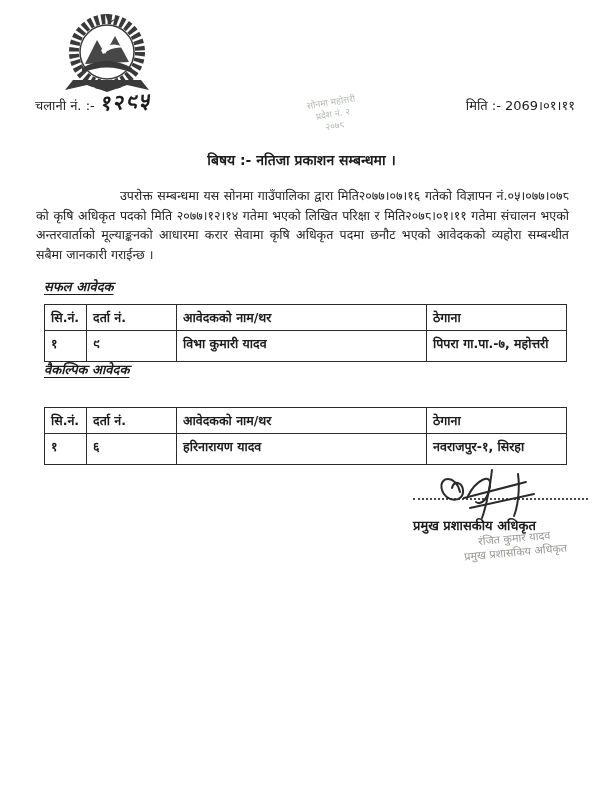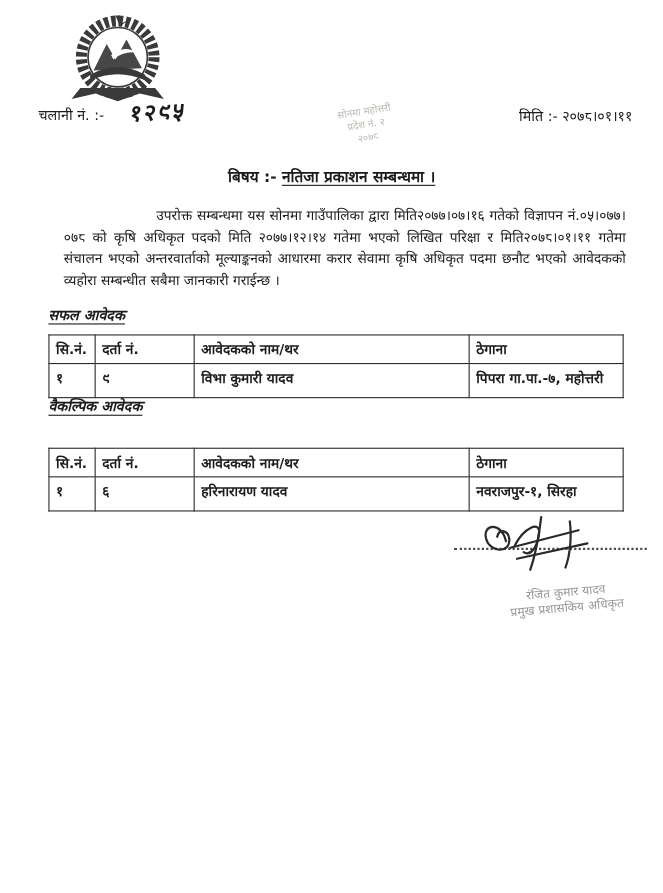--- a/index.html
+++ b/index.html
@@ -21,34 +21,34 @@
   .addr1 { font-size:13px; font-weight:bold; margin-top:3px; }
   .addr2 { font-size:12px; font-weight:bold; margin-top:1px; }
   .faint-stamp {
     position:absolute; left:288px; top:96px; width:90px;
     transform:rotate(-9deg);
     color:rgba(118,130,112,0.55);
     font-size:9px; line-height:12px; text-align:center;
     pointer-events:none;
   }
   .ref-block { position:absolute; left:35px; top:96px; font-size:13px; line-height:19px; }
-  .dispatch-row { display:flex; align-items:flex-start; gap:23px;text-align:right; }
+  .dispatch-row { display:flex; align-items:flex-start; gap:6px;text-align:right; }
   .dispatch-value {
     font-size:21px; font-weight:bold; transform:rotate(-3deg) skewX(-8deg);
     letter-spacing:2px; margin-top:-3px;
   }
   .date-block { position:absolute; right:28px; top:96px; font-size:13px; }
   
   .subject { position:absolute; left:0; right:0; top:150px; text-align:center; font-size:14px; font-weight:bold; }
-  .subject .underlined { text-decoration:underline; text-underline-offset:3px; }
+  .subject .underlined { text-underline-offset:3px; }
   
   .body-par {
     position:absolute; left:36px; right:34px; top:186px;
     font-size:12.5px; line-height:19.5px;
-    text-align:justify; text-indent:84px;margin-left:22px;
+    text-align:justify; text-indent:84px;
   }
   
   .section-title { position:absolute; left:44px; font-size:13px; font-weight:bold;
     text-decoration:underline; text-underline-offset:3px;font-style:italic; }
   .title-1 { top:277px; }
   .title-2 { top:360px; }
   .doc-table {
     position:absolute; left:44px; width:522px;
     border-collapse:collapse; table-layout:fixed;
     font-size:12.5px;
@@ -100,21 +100,21 @@
     <div>२०७८</div>
   </div>
 
   <div class="ref-block">
     <div class="dispatch-row">
       <span>चलानी नं. :-</span>
       <span class="dispatch-value">१२९५</span>
     </div>
   </div>
 
-  <div class="date-block">मिति :- २०७८।०१।११</div>
+  <div class="date-block">मिति :- 2069।०१।११</div>
 
   <div class="subject">
     <span>बिषय :- </span><span class="underlined">नतिजा प्रकाशन सम्बन्धमा ।</span>
   </div>
 
   <div class="body-par">उपरोक्त सम्बन्धमा यस सोनमा गाउँपालिका द्वारा मिति२०७७।०७।१६ गतेको विज्ञापन नं.०५।०७७।०७८ को कृषि अधिकृत पदको मिति २०७७।१२।१४ गतेमा भएको लिखित परिक्षा र मिति२०७८।०१।११ गतेमा संचालन भएको अन्तरवार्ताको मूल्याङ्कनको आधारमा करार सेवामा कृषि अधिकृत पदमा छनौट भएको आवेदकको व्यहोरा सम्बन्धीत सबैमा जानकारी गराईन्छ ।</div>
 
   <div class="section-title title-1">सफल आवेदक</div>
   <table class="doc-table table-1">
     <colgroup>
@@ -168,19 +168,20 @@
     <svg class="sig-svg" width="130" height="60" viewBox="0 0 130 60" aria-hidden="true">
       <g fill="none" stroke="#2a2a2a" stroke-width="2" stroke-linecap="round">
         <path d="M30 30 C26 12 8 14 12 28 C15 40 34 42 33 28 C32 20 24 18 22 26"></path>
         <path d="M38 34 C46 18 62 10 60 24 C58 36 52 44 46 40"></path>
         <path d="M62 8 C60 24 57 42 52 56"></path>
         <path d="M34 36 L96 20"></path>
         <path d="M40 46 L104 32"></path>
         <path d="M88 12 C90 26 88 44 84 54"></path>
       </g>
     </svg>
+    <div class="sig-title">प्रमुख प्रशासकीय अधिकृत</div>
     <div class="sig-stamp">
       <div>रंजित कुमार यादव</div>
       <div>प्रमुख प्रशासकिय अधिकृत</div>
     </div>
   </div>
 
 </div>
 
 </body></html>

